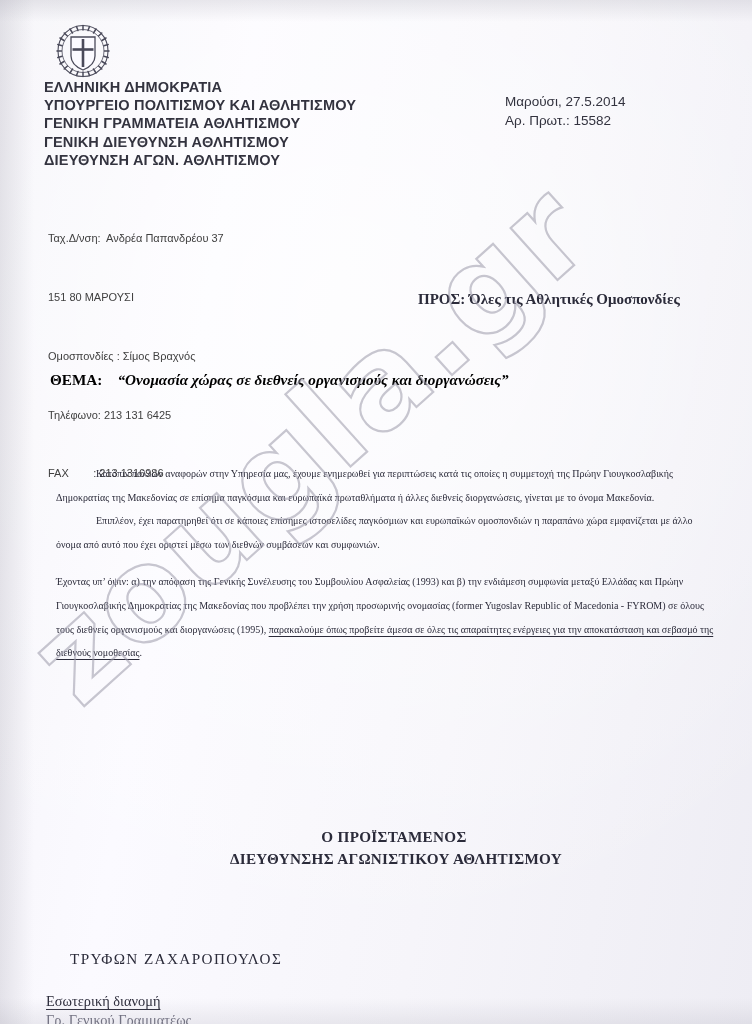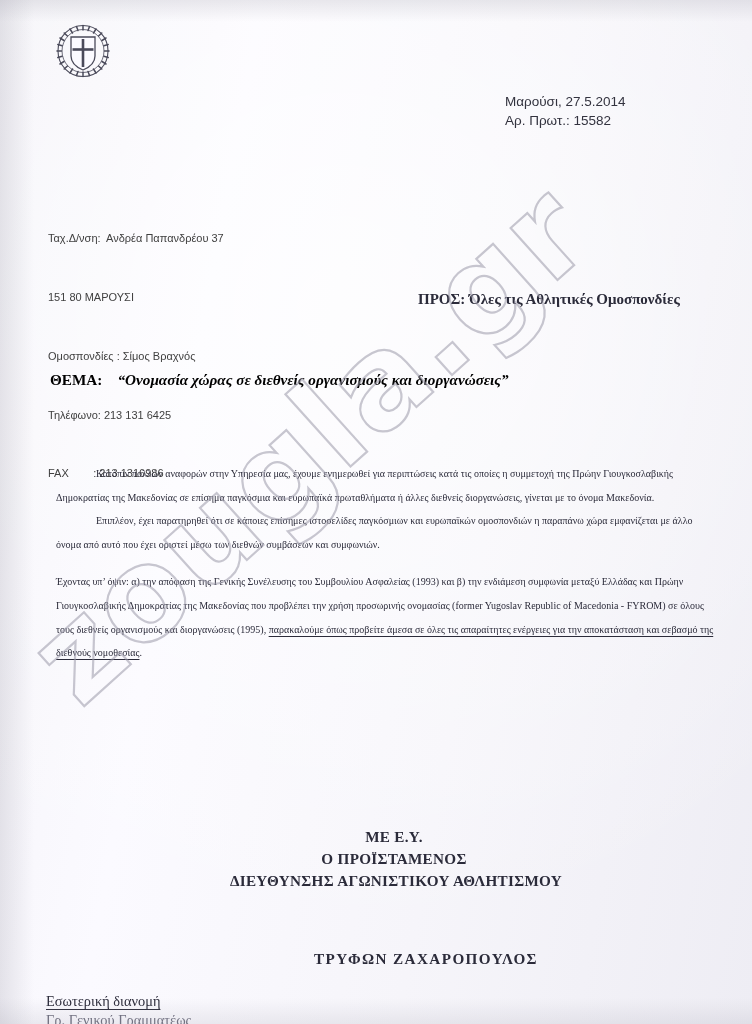--- a/index.html
+++ b/index.html
@@ -178,24 +178,23 @@
   }
   #closing .c1 { padding-left: 36px; }
   #closing .c2 { padding-left: 36px; }
   #closing .c3 { padding-left: 40px; }
 
   #signer {
     position: absolute;
     left: 0;
     right: 0;
     top: 950px;
-    text-align: center;
-    padding-left: 100px;
+    padding-left: 70px;
     font-size: 15.2px;
-    font-weight: bold;
+    font-weight: normal;
     letter-spacing: 1.4px;
     color: #2b2b3a;
   }
 
   
   #footer {
     position: absolute;
     left: 46px;
     top: 992px;
     font-size: 14.4px;
@@ -252,20 +251,27 @@
       </g>
 
       <path d="M19 15 L43 15 L43 34 Q43 43 31 48 Q19 43 19 34 Z" fill="#fbfaff" stroke="#4a4a5a" stroke-width="1.3"></path>
       <g stroke="#4a4a5a" stroke-width="2.6">
         <line x1="31" y1="17" x2="31" y2="45"></line>
         <line x1="20.5" y1="27.5" x2="41.5" y2="27.5"></line>
       </g>
     </svg>
   </div>
 
+  <div id="org-header" class="layer">
+    <div>ΕΛΛΗΝΙΚΗ ΔΗΜΟΚΡΑΤΙΑ</div>
+    <div>ΥΠΟΥΡΓΕΙΟ ΠΟΛΙΤΙΣΜΟΥ ΚΑΙ ΑΘΛΗΤΙΣΜΟΥ</div>
+    <div>ΓΕΝΙΚΗ ΓΡΑΜΜΑΤΕΙΑ ΑΘΛΗΤΙΣΜΟΥ</div>
+    <div>ΓΕΝΙΚΗ ΔΙΕΥΘΥΝΣΗ ΑΘΛΗΤΙΣΜΟΥ</div>
+    <div>ΔΙΕΥΘΥΝΣΗ ΑΓΩΝ. ΑΘΛΗΤΙΣΜΟΥ</div>
+  </div>
 
   <div id="docmeta">
     <div>Μαρούσι,   27.5.2014</div>
     <div>Αρ. Πρωτ.: 15582</div>
   </div>
 
   <div id="contact">
     <div>Ταχ.Δ/νση:  Ανδρέα Παπανδρέου 37</div>
     <div>151 80 ΜΑΡΟΥΣΙ</div>
     <div>Ομοσπονδίες : Σίμος Βραχνός</div>
@@ -282,21 +288,20 @@
   </div>
 
   <div id="body-text">
     <p class="indent">Κατόπιν πολλών αναφορών στην Υπηρεσία μας, έχουμε ενημερωθεί για περιπτώσεις κατά τις οποίες η συμμετοχή της Πρώην Γιουγκοσλαβικής Δημοκρατίας της Μακεδονίας σε επίσημα παγκόσμια και ευρωπαϊκά πρωταθλήματα ή άλλες διεθνείς διοργανώσεις, γίνεται με το όνομα Μακεδονία.</p>
     <p class="indent">Επιπλέον, έχει παρατηρηθεί ότι σε κάποιες επίσημες ιστοσελίδες παγκόσμιων και ευρωπαϊκών ομοσπονδιών η παραπάνω χώρα εμφανίζεται με άλλο όνομα από αυτό που έχει οριστεί μέσω των διεθνών συμβάσεων και συμφωνιών.</p>
     <div class="gap"></div>
     <p><span>Έχοντας υπ’ όψιν: α) την απόφαση της Γενικής Συνέλευσης του Συμβουλίου Ασφαλείας (1993) και β) την ενδιάμεση συμφωνία μεταξύ Ελλάδας και Πρώην Γιουγκοσλαβικής Δημοκρατίας της Μακεδονίας που προβλέπει την χρήση προσωρινής ονομασίας (former Yugoslav Republic of Macedonia - FYROM) σε όλους τους διεθνείς οργανισμούς και διοργανώσεις (1995), </span><span class="uline">παρακαλούμε όπως προβείτε άμεσα σε όλες τις απαραίτητες ενέργειες για την αποκατάσταση και σεβασμό της διεθνούς νομοθεσίας</span><span>.</span></p>
   </div>
 
   <div id="closing">
-    <div class="c1">ΜΕ Ε.Υ.</div>
     <div class="c2">Ο ΠΡΟΪΣΤΑΜΕΝΟΣ</div>
     <div class="c3">ΔΙΕΥΘΥΝΣΗΣ ΑΓΩΝΙΣΤΙΚΟΥ ΑΘΛΗΤΙΣΜΟΥ</div>
   </div>
   <div id="signer">ΤΡΥΦΩΝ  ΖΑΧΑΡΟΠΟΥΛΟΣ</div>
 
   <div id="footer">
     <div class="ftitle">Εσωτερική διανομή</div>
     <div class="fclip">Γρ. Γενικού Γραμματέως</div>
   </div>
 

